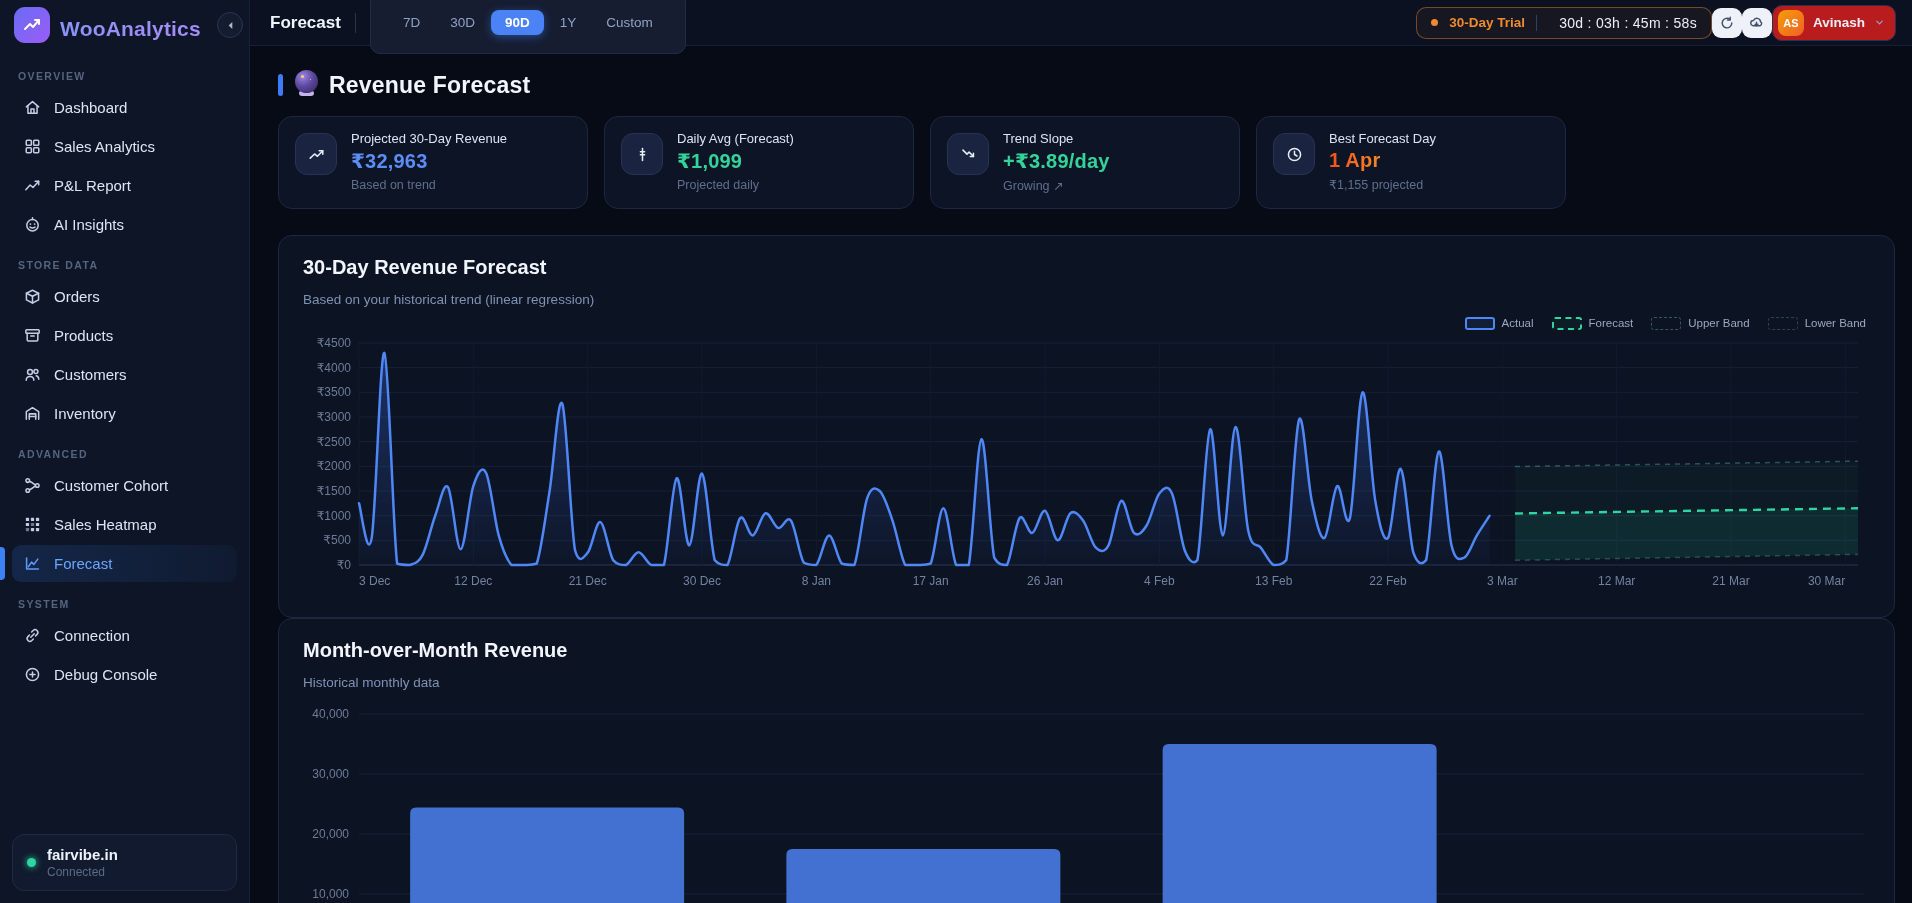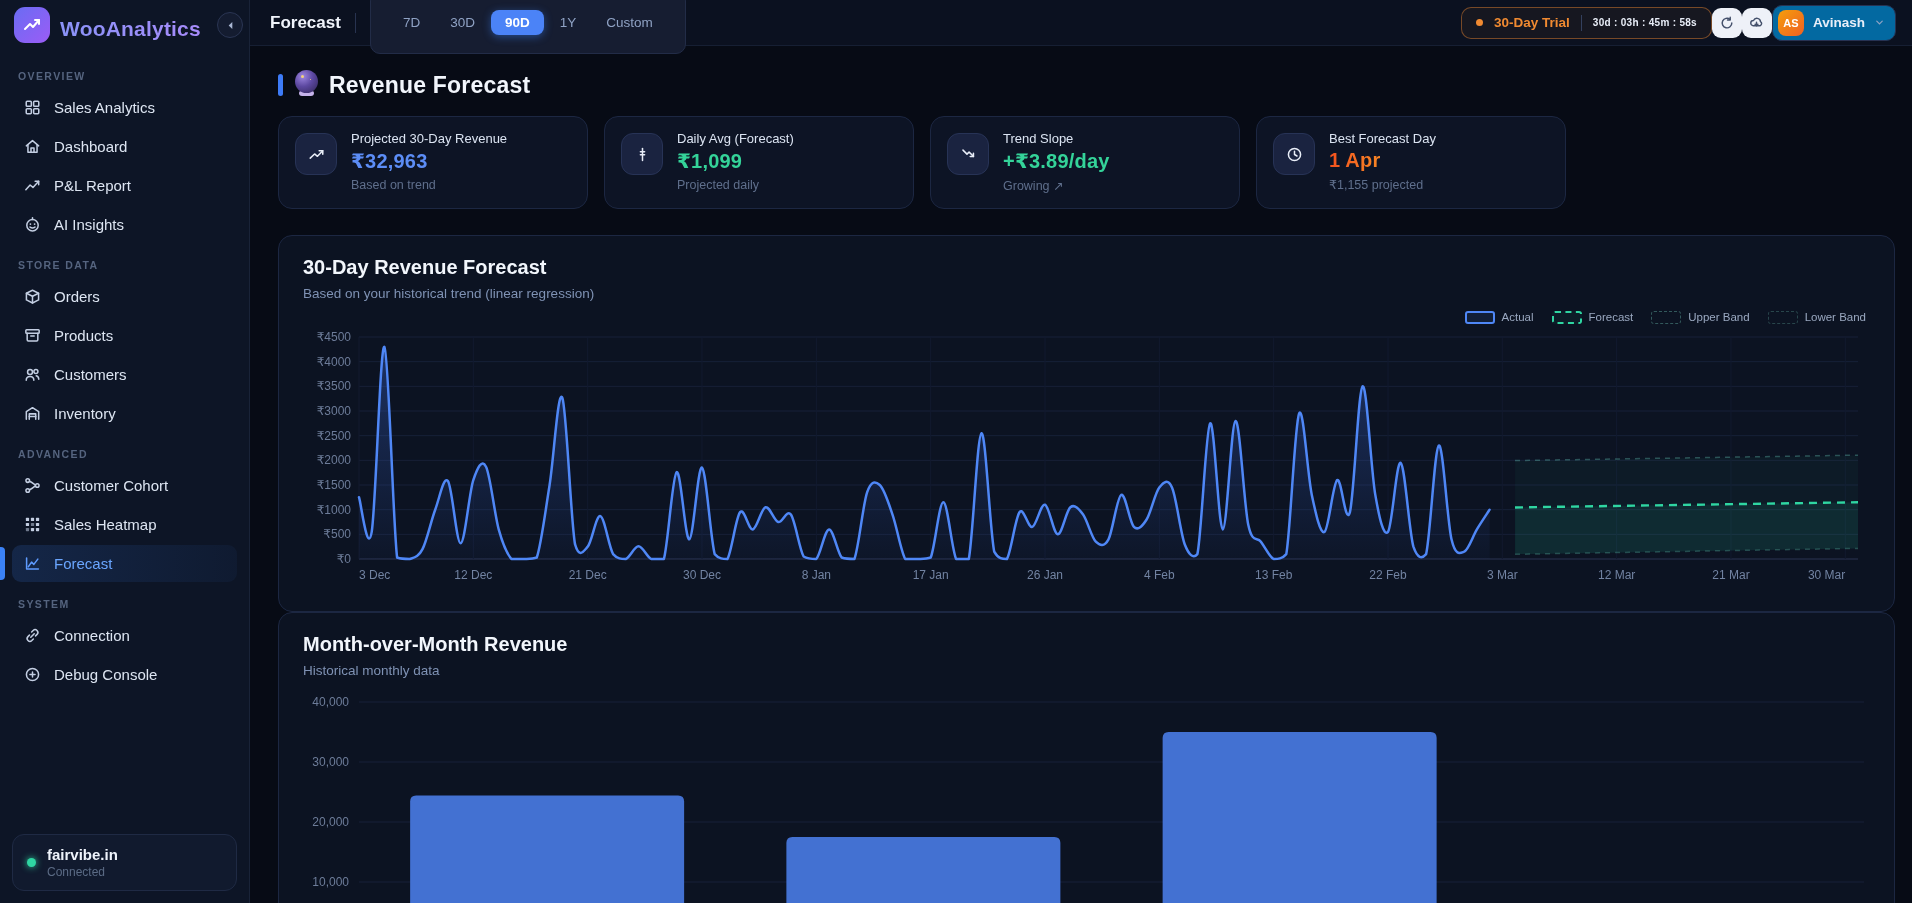--- a/index.html
+++ b/index.html
@@ -42,24 +42,24 @@
     border-radius:10px; padding:18px; gap:2px; }
   .range-btn { padding:5px 14px; font-size:13.5px; color:#8fa2c4; border:none; background:transparent;
     border-radius:8px; cursor:pointer; font-family:inherit; }
   .range-btn.active { background:#4b83f7; color:#fff; font-weight:600; box-shadow:0 2px 8px rgba(59,130,246,.45); }
   .tb-right { margin-left:auto; display:flex; align-items:center; gap:0; }
   .trial-pill { display:flex; align-items:center; gap:11px; border:1px solid rgba(240,138,49,.45);
     background:rgba(240,138,49,.05); border-radius:10px; padding:7px 14px; }
   .trial-dot { width:7px; height:7px; border-radius:50%; background:#f08a31; }
   .trial-label { font-size:13.5px; font-weight:700; color:#f08a31; }
   .trial-sep { width:1px; height:16px; background:#33405e; }
-  .trial-count { font-size:10px; font-weight:700; color:#e9eef8; letter-spacing:.3px; }
+  .trial-count { font-size:14px; font-weight:400; color:#e9eef8; letter-spacing:.3px;margin-left:11px; }
   .sq-btn { width:30px; height:30px; border-radius:9px; background:#eef1f8; border:none; color:#44506b;
     display:grid; place-items:center; cursor:pointer; }
-  .user-chip { display:flex; align-items:center; gap:9px; background:#0369a1; border:1px solid #273252;
+  .user-chip { display:flex; align-items:center; gap:9px; background:#b91c1c; border:1px solid #273252;
     border-radius:10px; padding:4px 10px 4px 5px; cursor:pointer; }
   .avatar { width:26px; height:26px; border-radius:8px; background:linear-gradient(135deg,#f59e0b,#ef6023);
     display:grid; place-items:center; font-size:11px; font-weight:700; color:#fff; }
   .user-name { font-size:13.5px; font-weight:600; color:#e9eef8; }
   .chev { color:#8fa2c4; }
 
   .content { flex:1; padding:20px 17px 0 28px; overflow:hidden; }
   .sec-head { display:flex; align-items:center; gap:10px; margin:4px 0 16px; }
   .accent { width:5px; height:22px; border-radius:3px; background:#3d7bf7; }
   .sec-title { font-size:23px; font-weight:700; color:#f2f6fc; letter-spacing:.2px; }
@@ -77,21 +77,21 @@
   .stat-icon { width:42px; height:42px; border-radius:12px; background:#1a2340; border:1px solid #273356;
     display:grid; place-items:center; color:#e8edf7; flex:0 0 42px; margin-top:2px; }
   .stat-title { font-size:13px; color:#dbe4f2; }
   .stat-value { font-size:20px; font-weight:700; margin-top:3px; letter-spacing:.2px; }
   .stat-sub { font-size:12.5px; color:#5f6f8c; margin-top:5px; }
   .grad-text { background:linear-gradient(90deg,#f4511e,#fbc02d); -webkit-background-clip:text;
     background-clip:text; color:transparent !important; }
 
   .chart-card { margin-top:26px; background:#0c1322; border:1px solid #1c2742; border-radius:14px; padding:20px 24px; }
   .card-title { font-size:20px; font-weight:700; color:#f2f6fc; }
-  .card-sub { font-size:13.5px; color:#7f92b4; margin-top:7px; }
+  .card-sub { font-size:13.5px; color:#7f92b4; margin-top:13px; }
   .legend { display:flex; justify-content:flex-end; align-items:center; gap:18px; margin:6px 4px 2px 0; height:20px; }
   .leg-item { display:flex; align-items:center; gap:7px; font-size:11.5px; color:#9aa8c0;justify-content:flex-end; }
   .sw { width:30px; height:13px; border-radius:3px; }
   .sw-actual { border:2px solid #4f87f6; background:rgba(79,135,246,.10); }
   .sw-forecast { border:2px dashed #2fd6a2; background:rgba(47,214,162,.05); }
   .sw-upper { border:1.5px dashed rgba(125,220,200,.35); }
   .sw-lower { border:1.5px dashed rgba(125,220,200,.25); }
   .mono-num { font-variant-numeric:tabular-nums; }
   svg text { font-family:"Liberation Sans","DejaVu Sans",sans-serif; }
 </style>
@@ -113,37 +113,37 @@
         <svg width="9" height="9" viewBox="0 0 10 10">
             <path d="M7 1 L3 5 L7 9 Z" fill="currentColor"></path>
           </svg>
       </div>
     </div>
     <nav class="side-nav" id="side-nav">
         <div class="sec-label">OVERVIEW</div>
         <div class="nav-item">
           <span class="nic">
             <svg width="19" height="19" viewBox="0 0 20 20" fill="none" stroke="currentColor" stroke-width="1.6" stroke-linecap="round" stroke-linejoin="round">
+              <path d="M3.5 9.3 L10 3.8 L16.5 9.3"></path>
+              <path d="M5.2 8.2 V16 H14.8 V8.2"></path>
+              <path d="M8.4 16 V11.6 H11.6 V16"></path>
+            </svg>
+          </span>
+          <span>Dashboard</span>
+        </div>
+        <div class="nav-item">
+          <span class="nic">
+            <svg width="19" height="19" viewBox="0 0 20 20" fill="none" stroke="currentColor" stroke-width="1.6" stroke-linecap="round" stroke-linejoin="round">
               <rect x="3.4" y="3.4" width="5.4" height="5.4" rx="1"></rect>
               <rect x="11.2" y="3.4" width="5.4" height="5.4" rx="1"></rect>
               <rect x="3.4" y="11.2" width="5.4" height="5.4" rx="1"></rect>
               <rect x="11.2" y="11.2" width="5.4" height="5.4" rx="1"></rect>
             </svg>
           </span>
           <span>Sales Analytics</span>
-        </div>
-        <div class="nav-item">
-          <span class="nic">
-            <svg width="19" height="19" viewBox="0 0 20 20" fill="none" stroke="currentColor" stroke-width="1.6" stroke-linecap="round" stroke-linejoin="round">
-              <path d="M3.5 9.3 L10 3.8 L16.5 9.3"></path>
-              <path d="M5.2 8.2 V16 H14.8 V8.2"></path>
-              <path d="M8.4 16 V11.6 H11.6 V16"></path>
-            </svg>
-          </span>
-          <span>Dashboard</span>
         </div>
         <div class="nav-item">
           <span class="nic">
             <svg width="19" height="19" viewBox="0 0 20 20" fill="none" stroke="currentColor" stroke-width="1.6" stroke-linecap="round" stroke-linejoin="round">
               <path d="M3 14.5 L7.5 9.5 L10.5 12 L16.5 5.5"></path>
               <path d="M12.8 5.5 H16.5 V9.2"></path>
             </svg>
           </span>
           <span>P&amp;L Report</span>
         </div>

